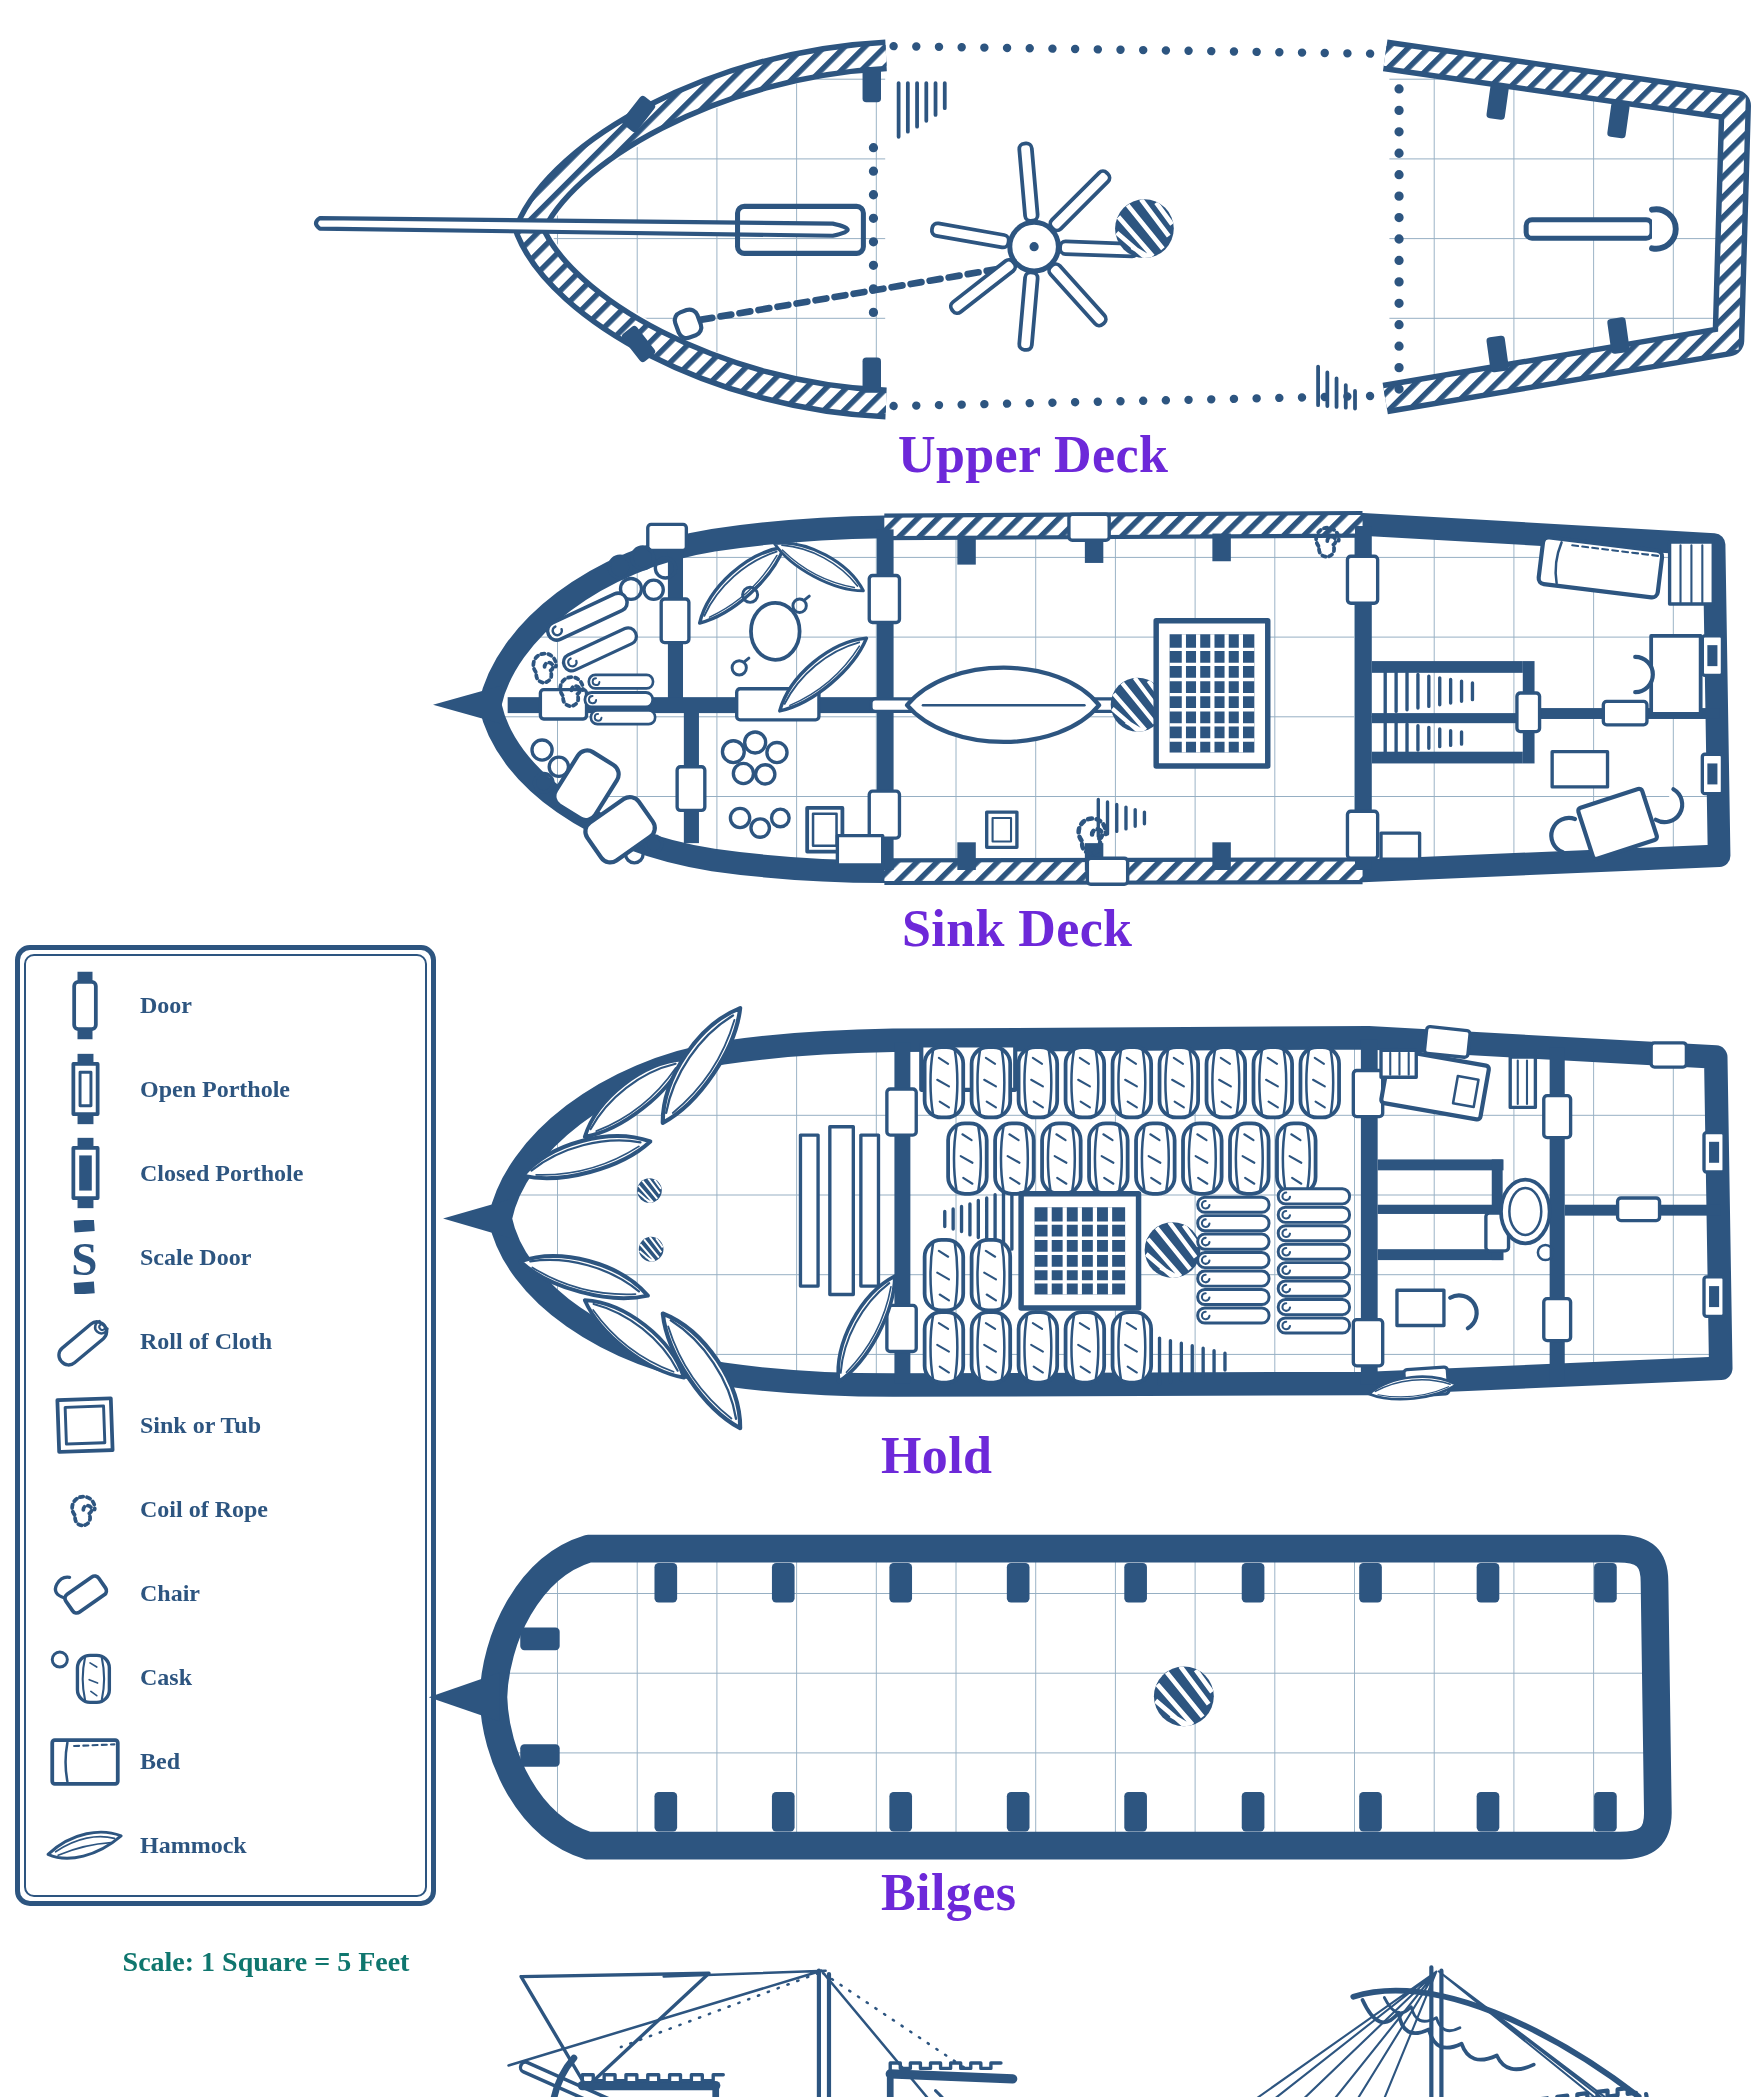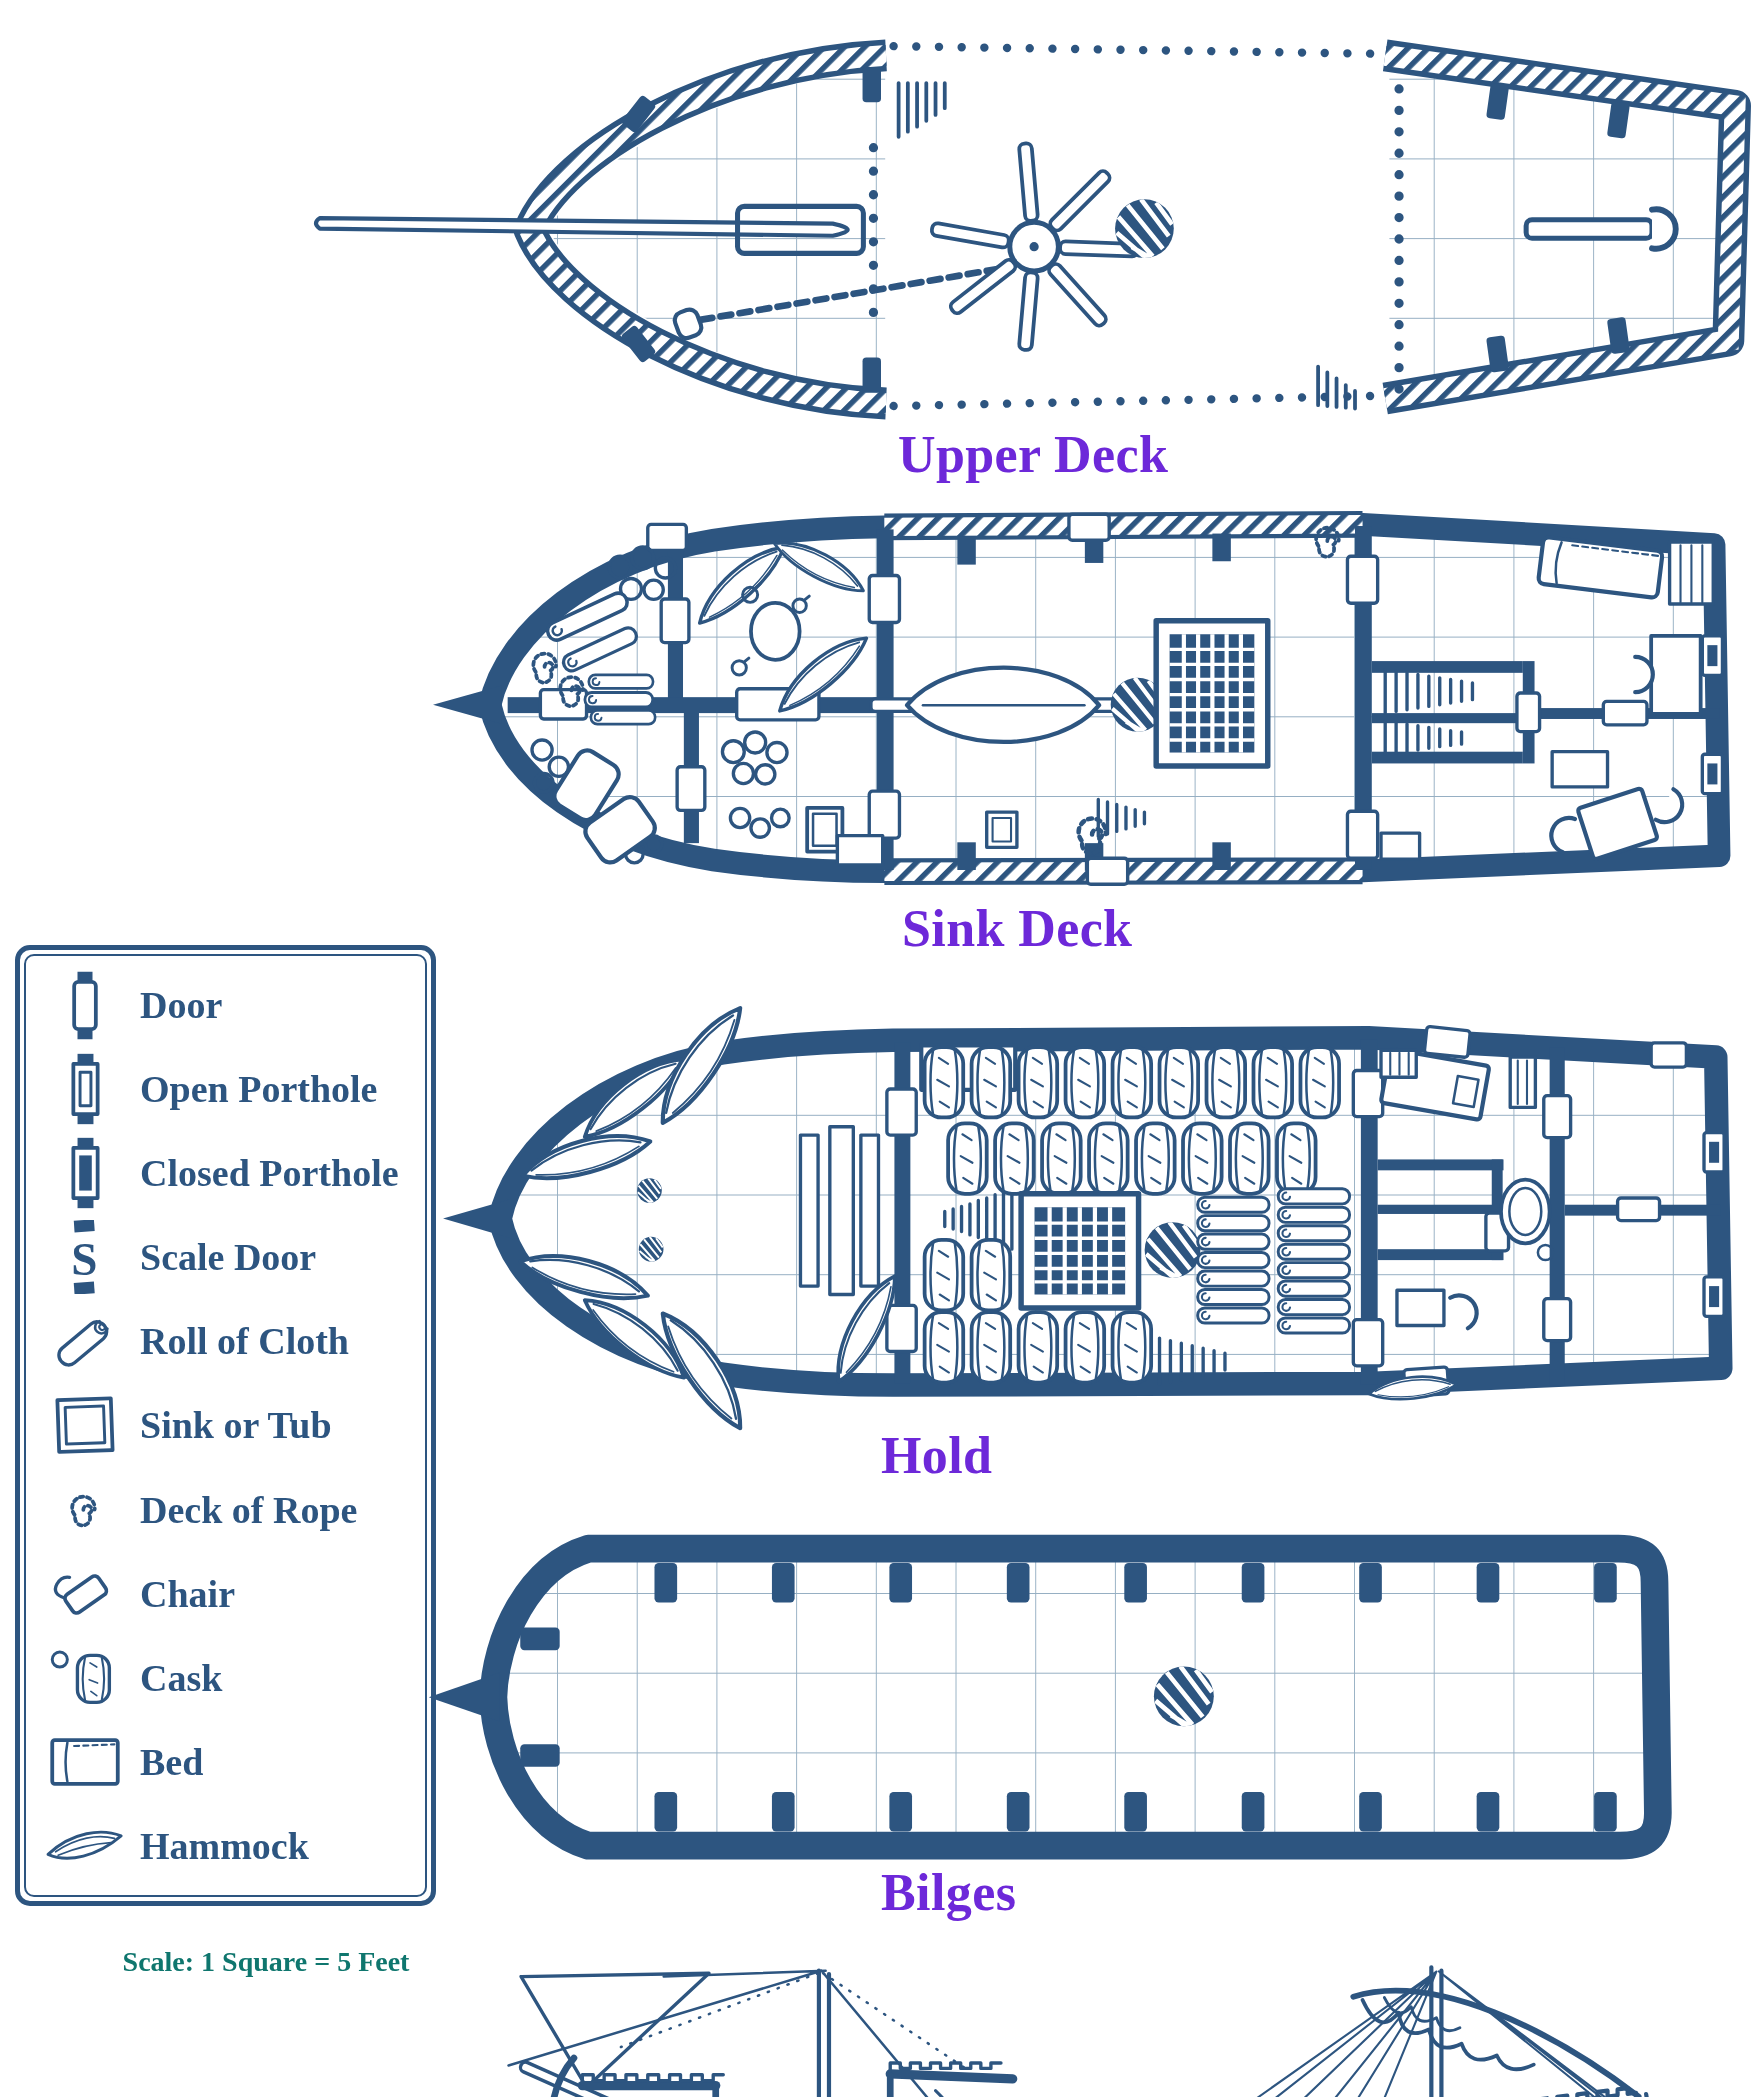--- a/index.html
+++ b/index.html
@@ -13,21 +13,21 @@
   .deck-label{position:absolute;color:#6d28d9;font-weight:700;font-size:52px;
               text-align:left;letter-spacing:0.4px;}
   #legend-box{position:absolute;left:15px;top:945px;width:421px;height:961px;
               border:5.5px solid #2d5580;border-radius:15px;box-sizing:border-box;}
   #legend-inner{position:absolute;left:4.2px;top:4.2px;right:4.2px;bottom:4.2px;
                 border:2.1px solid #2d5580;border-radius:10px;}
   #legend-rows{position:absolute;left:21px;top:17.6px;right:12.6px;bottom:17.6px;
                display:flex;flex-direction:column;justify-content:space-between;}
   .lrow{display:flex;align-items:center;gap:11px;height:75px;}
   .licon{width:88px;display:flex;justify-content:center;align-items:center;flex:0 0 88px;}
-  .llabel{color:#2d5580;font-size:38px;font-weight:700;white-space:nowrap;}
+  .llabel{color:#2d5580;font-size:24px;font-weight:700;white-space:nowrap;}
   #scale-note{position:absolute;left:25px;top:1946px;width:482px;text-align:center;
               color:#0f766e;font-size:28px;font-weight:700;}
 </style>
 </head>
 <body>
 
 <div id="page">
 
 <svg id="art" viewBox="0 0 4200 5700">
 <defs>
@@ -530,21 +530,21 @@
       </span>
       <span class="llabel">Sink or Tub</span>
     </div>
 
     <div class="lrow">
       <span class="licon">
         <svg width="84" height="71" viewBox="0 0 200 170">
           <path transform="translate(100,88)" d="M-4,-2 a10,10 0 1,1 13,9 a18,18 0 1,1 -32,5 a27,27 0 1,1 46,-15" class="s" stroke-width="9" stroke-dasharray="8 9"></path>
         </svg>
       </span>
-      <span class="llabel">Deck of Rope</span>
+      <span class="llabel">Coil of Rope</span>
     </div>
 
     <div class="lrow">
       <span class="licon">
         <svg width="84" height="71" viewBox="0 0 200 170">
           <g transform="rotate(-35 100 85)">
             <rect x="52" y="62" width="96" height="52" rx="12" class="sw" stroke-width="9"></rect>
             <path d="M54,66 q-20,-26 4,-38 q20,-10 34,4" class="s" stroke-width="8"></path>
           </g>
         </svg>

